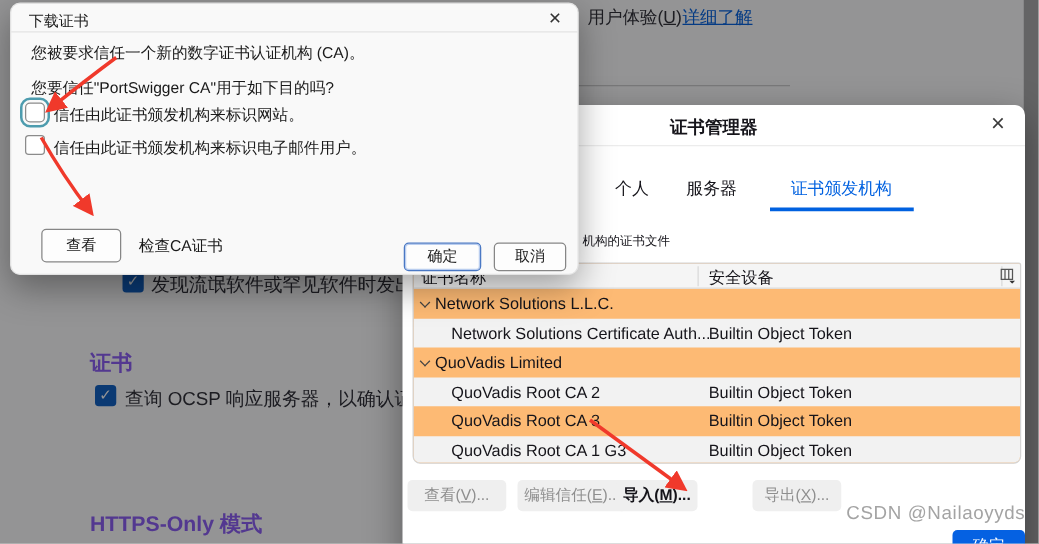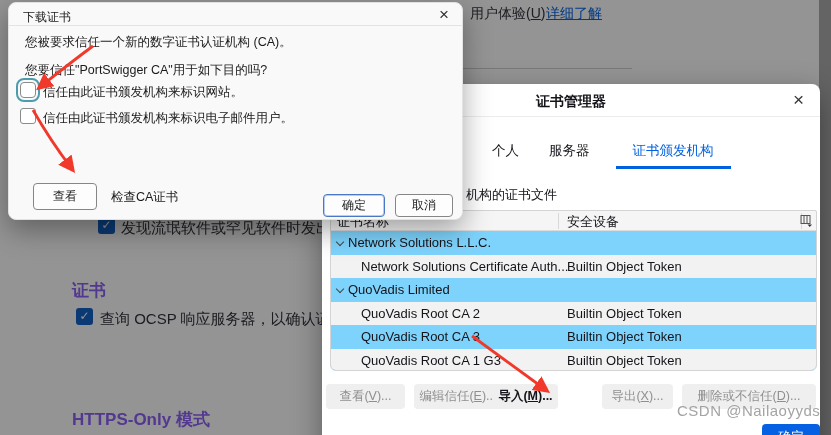--- a/index.html
+++ b/index.html
@@ -31,24 +31,24 @@
     background:#ffffff; border-radius:8px;
     box-shadow:0 10px 30px rgba(0,0,0,0.38); }
   .cm-title{ position:absolute; left:0; right:0; top:9px; text-align:center;
     font-size:14px; font-weight:bold; color:#15141a; }
   .cm-close{ position:absolute; right:16px; top:4px; font-size:19px; color:#3a3a3a;
     cursor:pointer; line-height:24px; }
   .cm-divider{ position:absolute; left:0; top:32px; width:100%; height:1px; background:#ececec; }
   .cm-tabs{ position:absolute; left:166px; top:58px; display:flex; gap:22px; }
   .cm-tab{ font-size:13.5px; color:#15141a; padding:0 4px 6px 4px; cursor:pointer; white-space:nowrap; }
   .cm-tab.active{ color:#0061e0; padding:0 17px 6px 17px; border-bottom:3px solid #0061e0; }
-  .cm-caption{ position:absolute; left:144px; top:102px; font-size:13px; color:#15141a; white-space:nowrap; }
+  .cm-caption{ position:absolute; left:144px; top:102px; font-size:10px; color:#15141a; white-space:nowrap; }
 
   .cm-table{ position:absolute; left:8px; top:126px; width:487px; height:161px;
-    border:1px solid #d4d4d4; border-radius:2px 2px 6px 6px; background:#7dd3fc; overflow:hidden; }
+    border:1px solid #d4d4d4; border-radius:2px 2px 6px 6px; background:#fdba74; overflow:hidden; }
   .cm-thead{ position:relative; height:20px; background:#f5f5f5; border-bottom:1px solid #dcdcdc; }
   .cm-th{ position:absolute; top:2px; font-size:13px; color:#15141a; white-space:nowrap; }
   .cm-th-sep{ position:absolute; top:2px; width:1px; height:16px; background:#d9d9d9; }
   .col-picker{ position:absolute; right:3px; top:3px; width:13px; height:13px; cursor:pointer; }
   .cm-row{ position:relative; height:23.5px; font-size:13px; cursor:default; }
   .cm-row.alt{ background:#f2f2f2; }
   .cm-cell-name{ position:absolute; top:4px; left:30px; white-space:nowrap; }
   .cm-row.group .cm-cell-name{ left:17px; }
   .cm-cell-dev{ position:absolute; top:4px; left:236px; white-space:nowrap; }
   .chev{ position:absolute; left:6px; top:8px; width:7px; height:7px; }
@@ -156,21 +156,20 @@
       <div class="cm-row alt">
         <span class="cm-cell-name">QuoVadis Root CA 1 G3</span>
         <span class="cm-cell-dev">Builtin Object Token</span>
       </div>
     </div>
 
     <div class="cm-btn" style="left:92px; width:88px;"><span>编辑信任(</span><span class="ak">E</span><span>)...</span></div>
     <div class="cm-btn" style="left:4px; width:79px;"><span>查看(</span><span class="ak">V</span><span>)...</span></div>
     <div class="cm-btn enabled" style="left:171px; width:65px;"><span>导入(</span><span class="ak">M</span><span>)...</span></div>
     <div class="cm-btn" style="left:280px; width:71px;"><span>导出(</span><span class="ak">X</span><span>)...</span></div>
-    <div class="cm-btn" style="left:360px; width:134px;"><span>删除或不信任(</span><span class="ak">D</span><span>)...</span></div>
 
     <div class="cm-ok">确定</div>
   </div>
 
   <div class="abs dl">
     <div class="dl-title">下载证书</div>
     <div class="dl-close">×</div>
     <div class="dl-divider"></div>
 
     <div class="dl-p" style="left:16px; top:31px;">您被要求信任一个新的数字证书认证机构 (CA)。</div>

